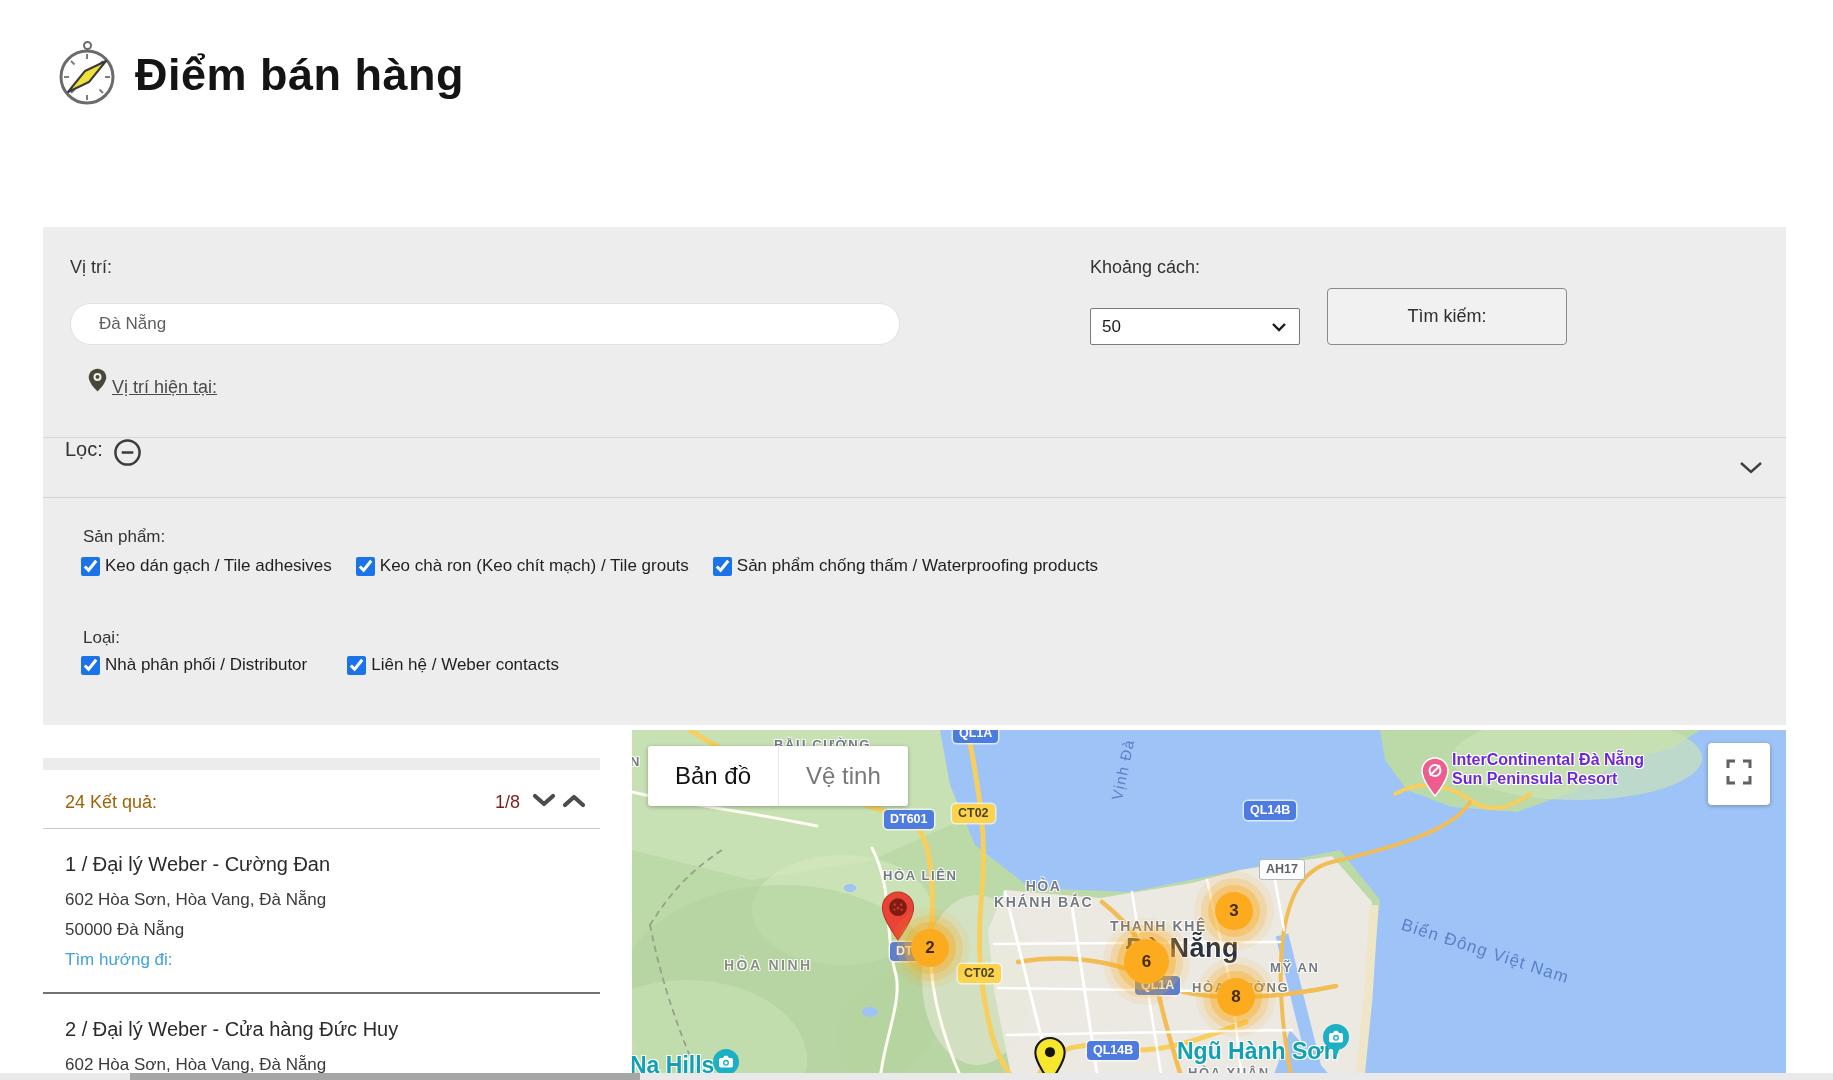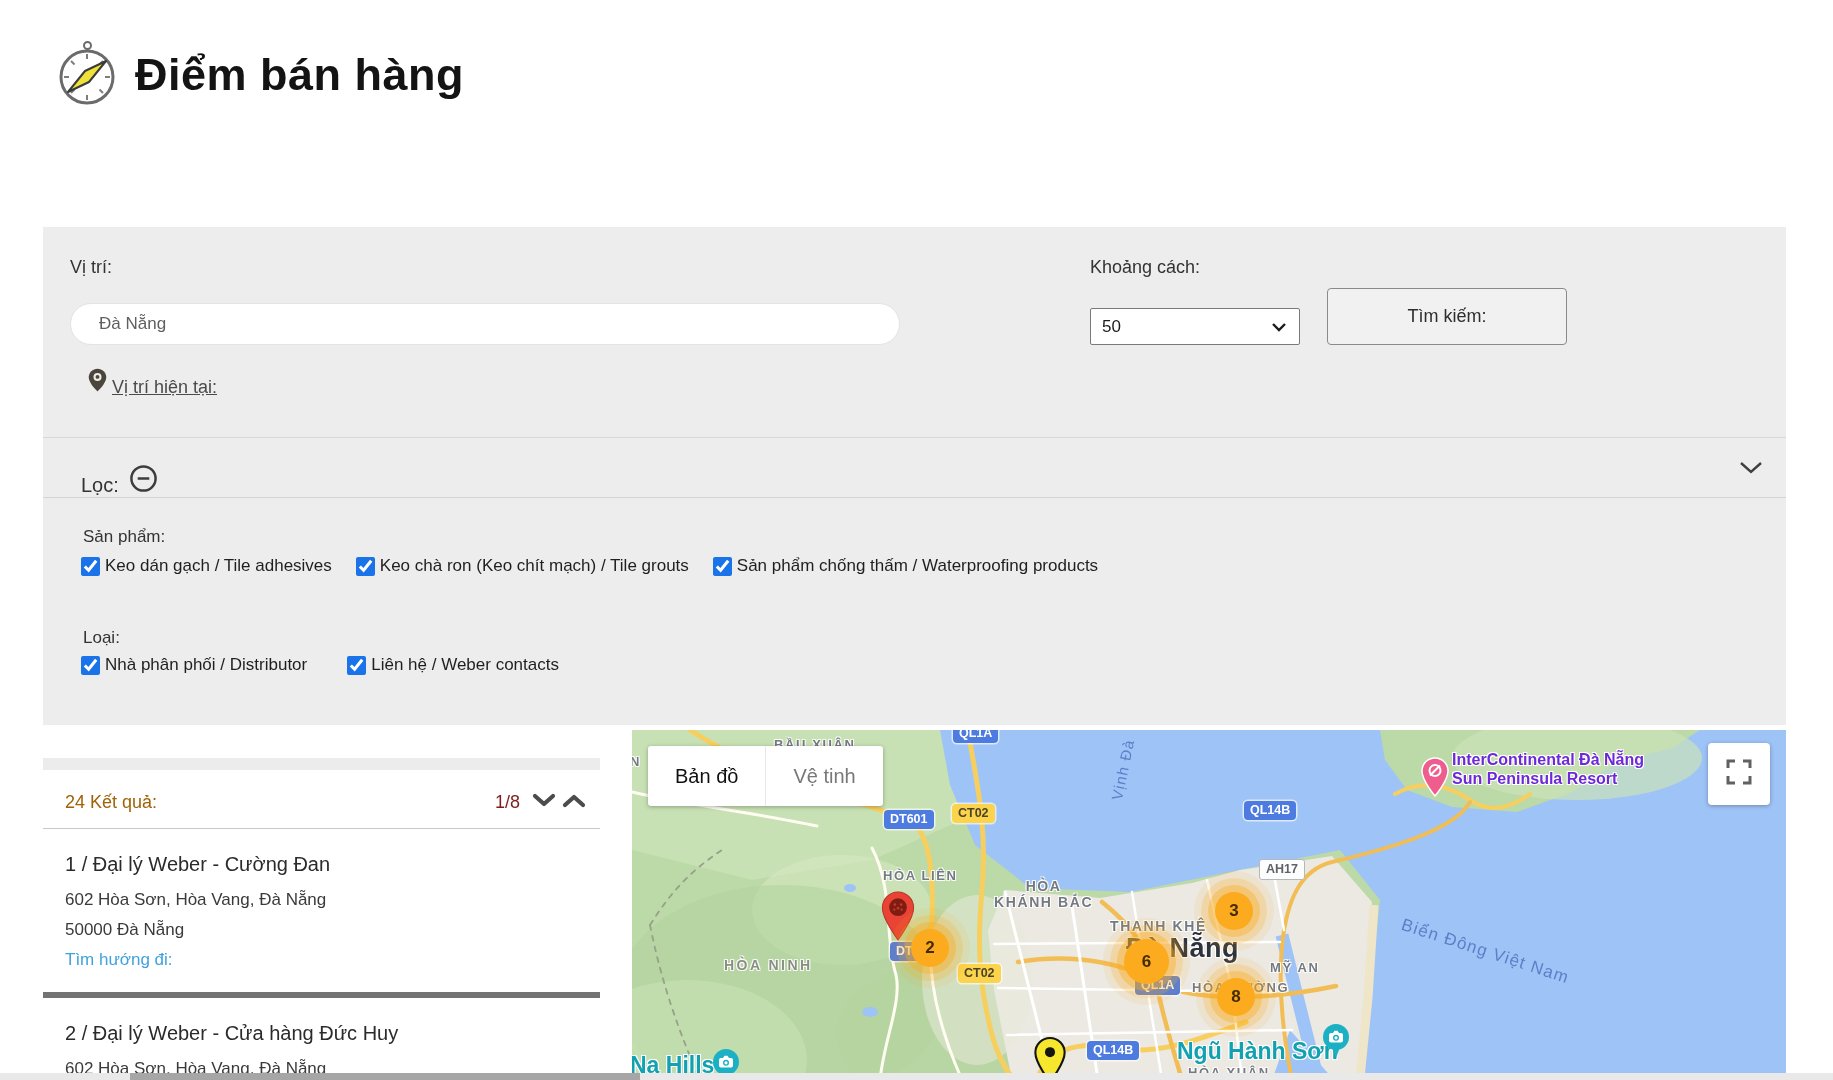--- a/index.html
+++ b/index.html
@@ -16,37 +16,37 @@
   .loc-input{position:absolute;left:27px;top:76px;width:830px;height:42px;border:1px solid #e3e3e3;border-radius:21px;
     padding:0 28px;font-size:17px;color:#5f5f5f;background:#fff;outline:none;}
   .dist-select{position:absolute;left:1047px;top:81px;width:210px;height:37px;background:#fff;border:1px solid #7a7a7a;
     border-radius:2px;display:flex;align-items:center;justify-content:space-between;padding:0 12px 0 11px;
     font-size:17px;color:#1c1c1c;cursor:pointer;}
   .search-btn{position:absolute;left:1284px;top:61px;width:240px;height:57px;background:#f1f1f1;border:1px solid #8a8a8a;
     border-radius:4px;font-size:18px;color:#2e2e2e;cursor:pointer;}
   .curloc{position:absolute;left:44px;top:140px;display:flex;align-items:flex-end;gap:4px;cursor:pointer;}
   .curloc span{font-size:18px;color:#4a4a4a;text-decoration:underline;}
   .loc-bar{position:absolute;left:0;top:210px;width:100%;height:61px;border-top:1px solid #d8d8d8;border-bottom:1px solid #d4d4d4;
-    display:flex;align-items:flex-end;padding-left:38px;}
+    display:flex;align-items:flex-start;padding-left:22px;}
   .loc-bar .loc-txt{font-size:20px;color:#333;margin-right:10px;}
   .loc-bar .chev-right{position:absolute;right:22px;top:22px;cursor:pointer;}
   .grp-label{position:absolute;font-size:17px;color:#333;}
   .cb-row{position:absolute;display:flex;gap:24px;align-items:center;}
   .cb{display:flex;align-items:center;gap:5px;cursor:pointer;font-size:17px;color:#1f1f1f;}
   .cb input{width:19px;height:19px;accent-color:#1a73e8;margin:0;cursor:pointer;}
 
   
   .results{position:absolute;left:43px;top:758px;width:557px;}
   .res-strip{height:12px;background:#ececec;}
   .res-head{display:flex;align-items:center;justify-content:space-between;padding:22px 14px 15px 22px;}
   .res-count{font-size:18px;color:#a16207;}
   .res-pager{display:flex;align-items:center;gap:12px;}
   .res-pager .pnum{font-size:18px;color:#7f1d1d;}
   .res-sep{border:none;border-top:1px solid #c9c9c9;margin:0;}
-  .res-item{padding:24px 10px 22px 22px;border-bottom:6px solid #737373;}
+  .res-item{padding:24px 10px 22px 22px;border-bottom:2px solid #737373;}
   .res-item .rtitle{font-size:20px;font-weight:500;color:#2b2b2b;margin-bottom:9px;}
   .res-item .rline{font-size:17px;color:#3a3a3a;line-height:1.78;}
   .res-item .rlink{font-size:17px;color:#41a3dc;margin-top:4px;cursor:pointer;}
 
   
   .map{position:absolute;left:632px;top:730px;width:1154px;height:350px;overflow:hidden;background:#bcd9a8;}
   .map svg.base{position:absolute;left:0;top:0;}
   .mlabel{position:absolute;z-index:4;color:#747a81;font-size:13px;font-weight:600;letter-spacing:1.6px;
     white-space:nowrap;text-align:center;
     text-shadow:-1px -1px 0 rgba(255,255,255,.85),1px -1px 0 rgba(255,255,255,.85),-1px 1px 0 rgba(255,255,255,.85),1px 1px 0 rgba(255,255,255,.85);}
@@ -60,21 +60,21 @@
   .badge.yellow{background:#fbd34c;color:#4c4426;box-shadow:0 0 0 1.5px rgba(255,255,255,.65);}
   .badge.white{background:#fdfdfd;color:#5f6368;border:1.5px solid #b4b8bd;border-radius:3px;}
   .cluster{position:absolute;z-index:6;border-radius:50%;background:#fbab1d;color:#442c00;font-weight:700;font-size:17px;
     display:flex;align-items:center;justify-content:center;cursor:pointer;
     box-shadow:0 0 0 7px rgba(251,171,29,.38),0 0 0 14px rgba(251,171,29,.22),0 0 0 21px rgba(251,171,29,.10);}
   .pin{position:absolute;z-index:6;cursor:pointer;}
   .ic-label{position:absolute;z-index:5;color:#6d28d9;font-size:16px;font-weight:700;line-height:1.18;
     text-shadow:-1px -1px 0 #fff,1px -1px 0 #fff,-1px 1px 0 #fff,1px 1px 0 #fff;}
   .maptype{position:absolute;left:16px;top:16px;z-index:10;display:flex;background:#fff;border-radius:3px;
     box-shadow:0 1px 4px rgba(0,0,0,.3);height:60px;align-items:stretch;}
-  .maptype .mt{display:flex;align-items:center;padding:0 27px;font-size:20px;cursor:pointer;}
+  .maptype .mt{display:flex;align-items:center;padding:0 27px;font-size:24px;cursor:pointer;}
   .maptype .mt.active{color:#111;font-weight:500;}
   .maptype .mt.idle{color:#787878;border-left:1px solid #e8e8e8;}
   .fsbtn{position:absolute;left:1076px;top:13px;z-index:10;width:62px;height:62px;background:#fff;border-radius:4px;
     box-shadow:0 1px 4px rgba(0,0,0,.3);display:flex;align-items:center;justify-content:center;cursor:pointer;}
 
   
   .hscroll{position:absolute;left:0;top:1073px;width:1833px;height:7px;background:#e9e9e9;z-index:40;}
   .hthumb{position:absolute;left:130px;top:0;width:510px;height:7px;background:#a6a6a6;}
 </style>
 </head>
@@ -244,21 +244,21 @@
         <path d="M0,62 C60,76 130,84 185,96" stroke="#fffdf2" stroke-width="3"></path>
         <path d="M299,208 C296,250 308,300 330,350" stroke="#fffdf2" stroke-width="3"></path>
         <path d="M18,195 C28,245 42,290 68,350" stroke="#97a089" stroke-width="1.8" stroke-dasharray="5,6"></path>
         <path d="M18,195 C40,160 60,140 90,120" stroke="#97a089" stroke-width="1.8" stroke-dasharray="5,6"></path>
       </g>
     </svg>
 
     <span class="wlabel" style="left:476px;top:68px;transform:rotate(-78deg);transform-origin:0 0;">Vịnh Đà</span>
     <span class="wlabel" style="left:773px;top:185px;font-size:17px;transform:rotate(18deg);transform-origin:0 0;">Biển Đông Việt Nam</span>
 
-    <span class="mlabel" style="left:142px;top:7px;z-index:2;">BẦU XUÂN</span>
+    <span class="mlabel" style="left:142px;top:7px;z-index:2;">BẦU CƯỜNG</span>
     <span class="mlabel" style="left:-2px;top:24px;">N</span>
     <span class="mlabel" style="left:251px;top:138px;">HÒA LIÊN</span>
     <span class="mlabel pre" style="left:362px;top:148px;font-size:14px;">HÒA
 KHÁNH BẮC</span>
     <span class="mlabel" style="left:478px;top:188px;font-size:14px;">THANH KHÊ</span>
     <span class="mlabel city-big" style="left:494px;top:203px;">Đà Nẵng</span>
     <span class="mlabel" style="left:638px;top:230px;">MỸ AN</span>
     <span class="mlabel" style="left:560px;top:250px;z-index:3;">HÒA CƯỜNG</span>
     <span class="mlabel" style="left:556px;top:335px;">HÒA XUÂN</span>
     <span class="mlabel" style="left:92px;top:227px;font-size:14px;letter-spacing:2.5px;color:#8a8f84;">HÒA NINH</span>

